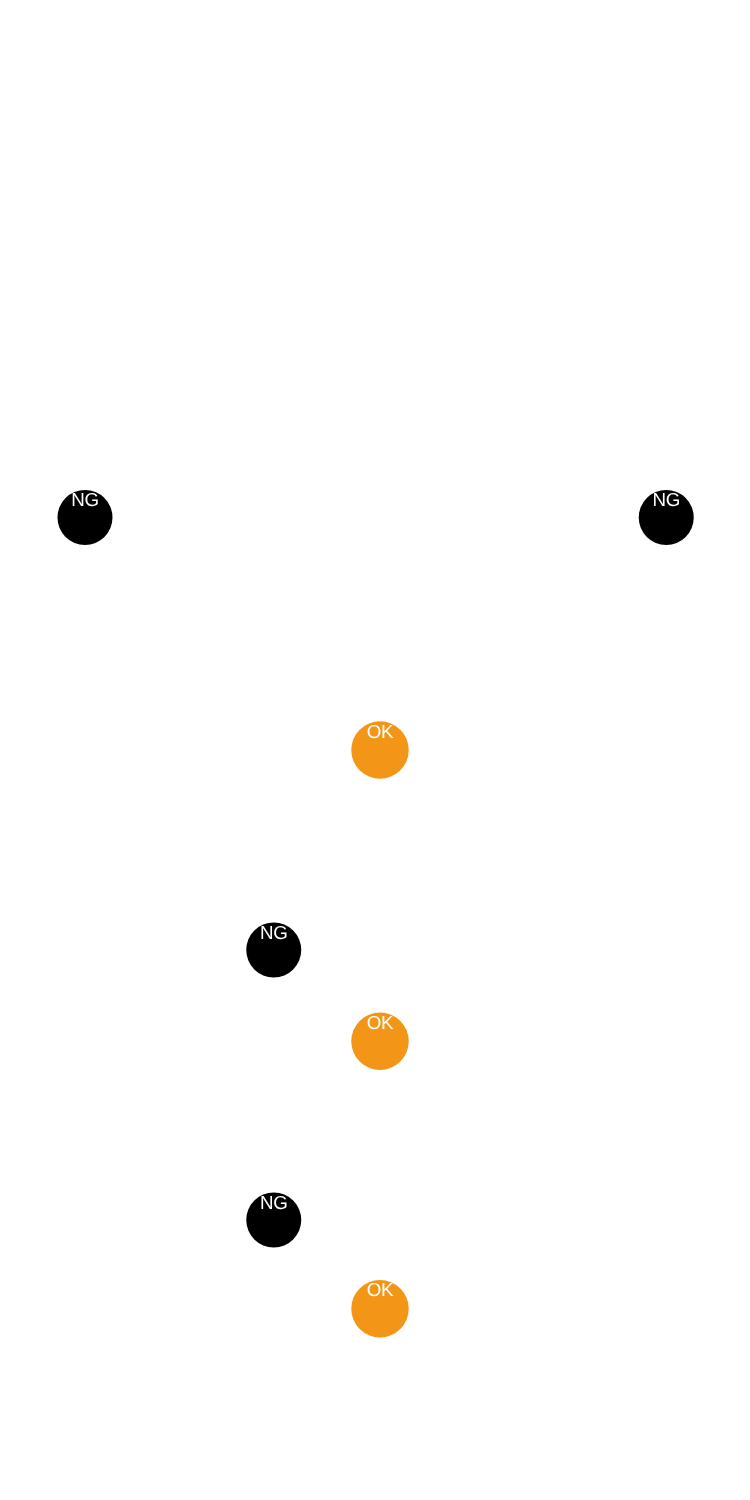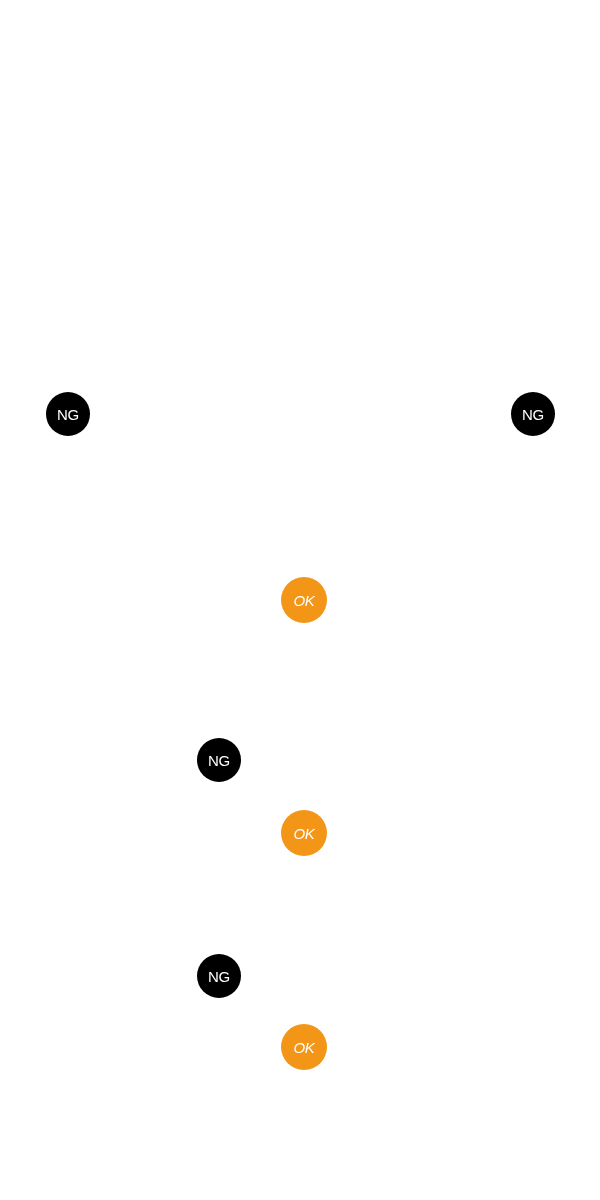--- a/index.html
+++ b/index.html
@@ -11,38 +11,37 @@
       width: 600px;
       height: 1200px;
       position: relative;
       overflow: hidden;
       font-family: "Liberation Sans", "DejaVu Sans", sans-serif;
     }
     .badge {
       position: absolute;
       border-radius: 50%;
       display: flex;
-      align-items: center;
+      align-items: flex-start;
       justify-content: center;
       color: #ffffff;
       font-size: 15px;
       letter-spacing: -0.3px;
       user-select: none;
       cursor: default;
     }
     .badge.ng {
       width: 44px;
       height: 44px;
       background: #000000;
     }
     .badge.ok {
       width: 46px;
       height: 46px;
       background: #F39517;
-      font-style: italic;
     }
     
     #b1 { left: 46px;  top: 392px; }
     #b2 { left: 511px; top: 392px; }
     #b3 { left: 281px; top: 577px; }
     #b4 { left: 197px; top: 738px; }
     #b5 { left: 281px; top: 810px; }
     #b6 { left: 197px; top: 954px; }
     #b7 { left: 281px; top: 1024px; }
   </style>

